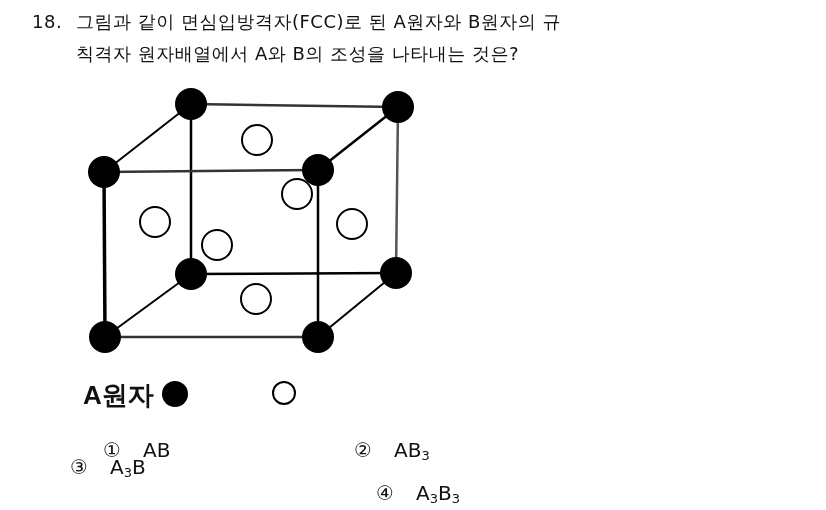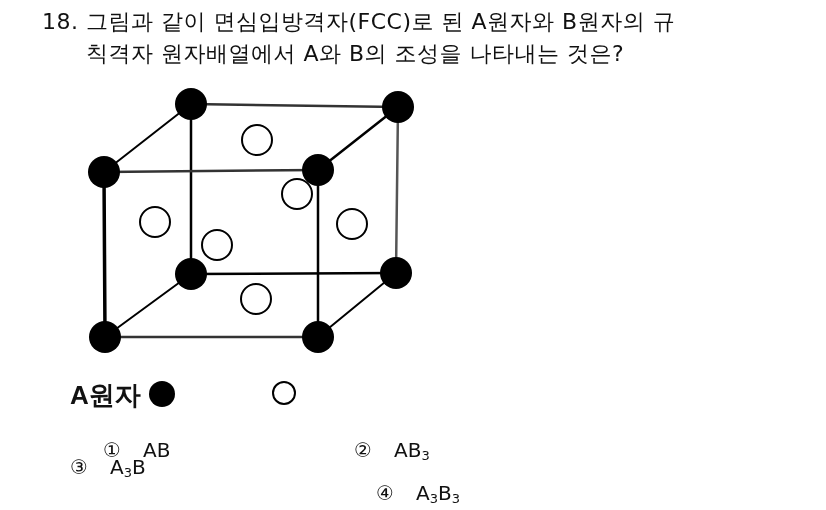--- a/index.html
+++ b/index.html
@@ -1,34 +1,34 @@
 <!DOCTYPE html>
 <html><head>
 <meta charset="utf-8">
 <style>
   html, body { margin: 0; padding: 0; background: #ffffff; }
   body {
     width: 826px; height: 510px; position: relative; overflow: hidden;
     font-family: "DejaVu Sans", "Liberation Sans", sans-serif; color: #111;
   }
   .question {
-    position: absolute; left: 42px; top: 6px;
-    font-size: 22px; line-height: 32px; letter-spacing: 0.5px;
+    position: absolute; left: 32px; top: 6px;
+    font-size: 18px; line-height: 32px; letter-spacing: 0.5px;
   }
   .q-line { white-space: nowrap; }
   .q-num { display: inline-block; width: 44px; }
   .q-indent { display: inline-block; width: 44px; }
   .figure { position: absolute; left: 0; top: 0; }
   .legend {
     position: absolute; top: 378px; left: 70px;
     font-family: "Liberation Sans", "DejaVu Sans", sans-serif;
     font-size: 26px; font-weight: bold; white-space: nowrap;
   }
   .legend-item { position: absolute; top: 0; }
-  .legend-a { left: 0; text-align: center; }
+  .legend-a { left: 13px; text-align: center; }
   .legend-b { left: 194px; }
   .dot-filled {
     display: inline-block; width: 26px; height: 26px; border-radius: 50%;
     background: #000; vertical-align: -3px; margin-left: 8px;
   }
   .dot-empty {
     display: inline-block; width: 24px; height: 24px; border-radius: 50%;
     border: 2px solid #000; box-sizing: border-box; vertical-align: -3px; margin-left: 8px;
   }
   .choice {

